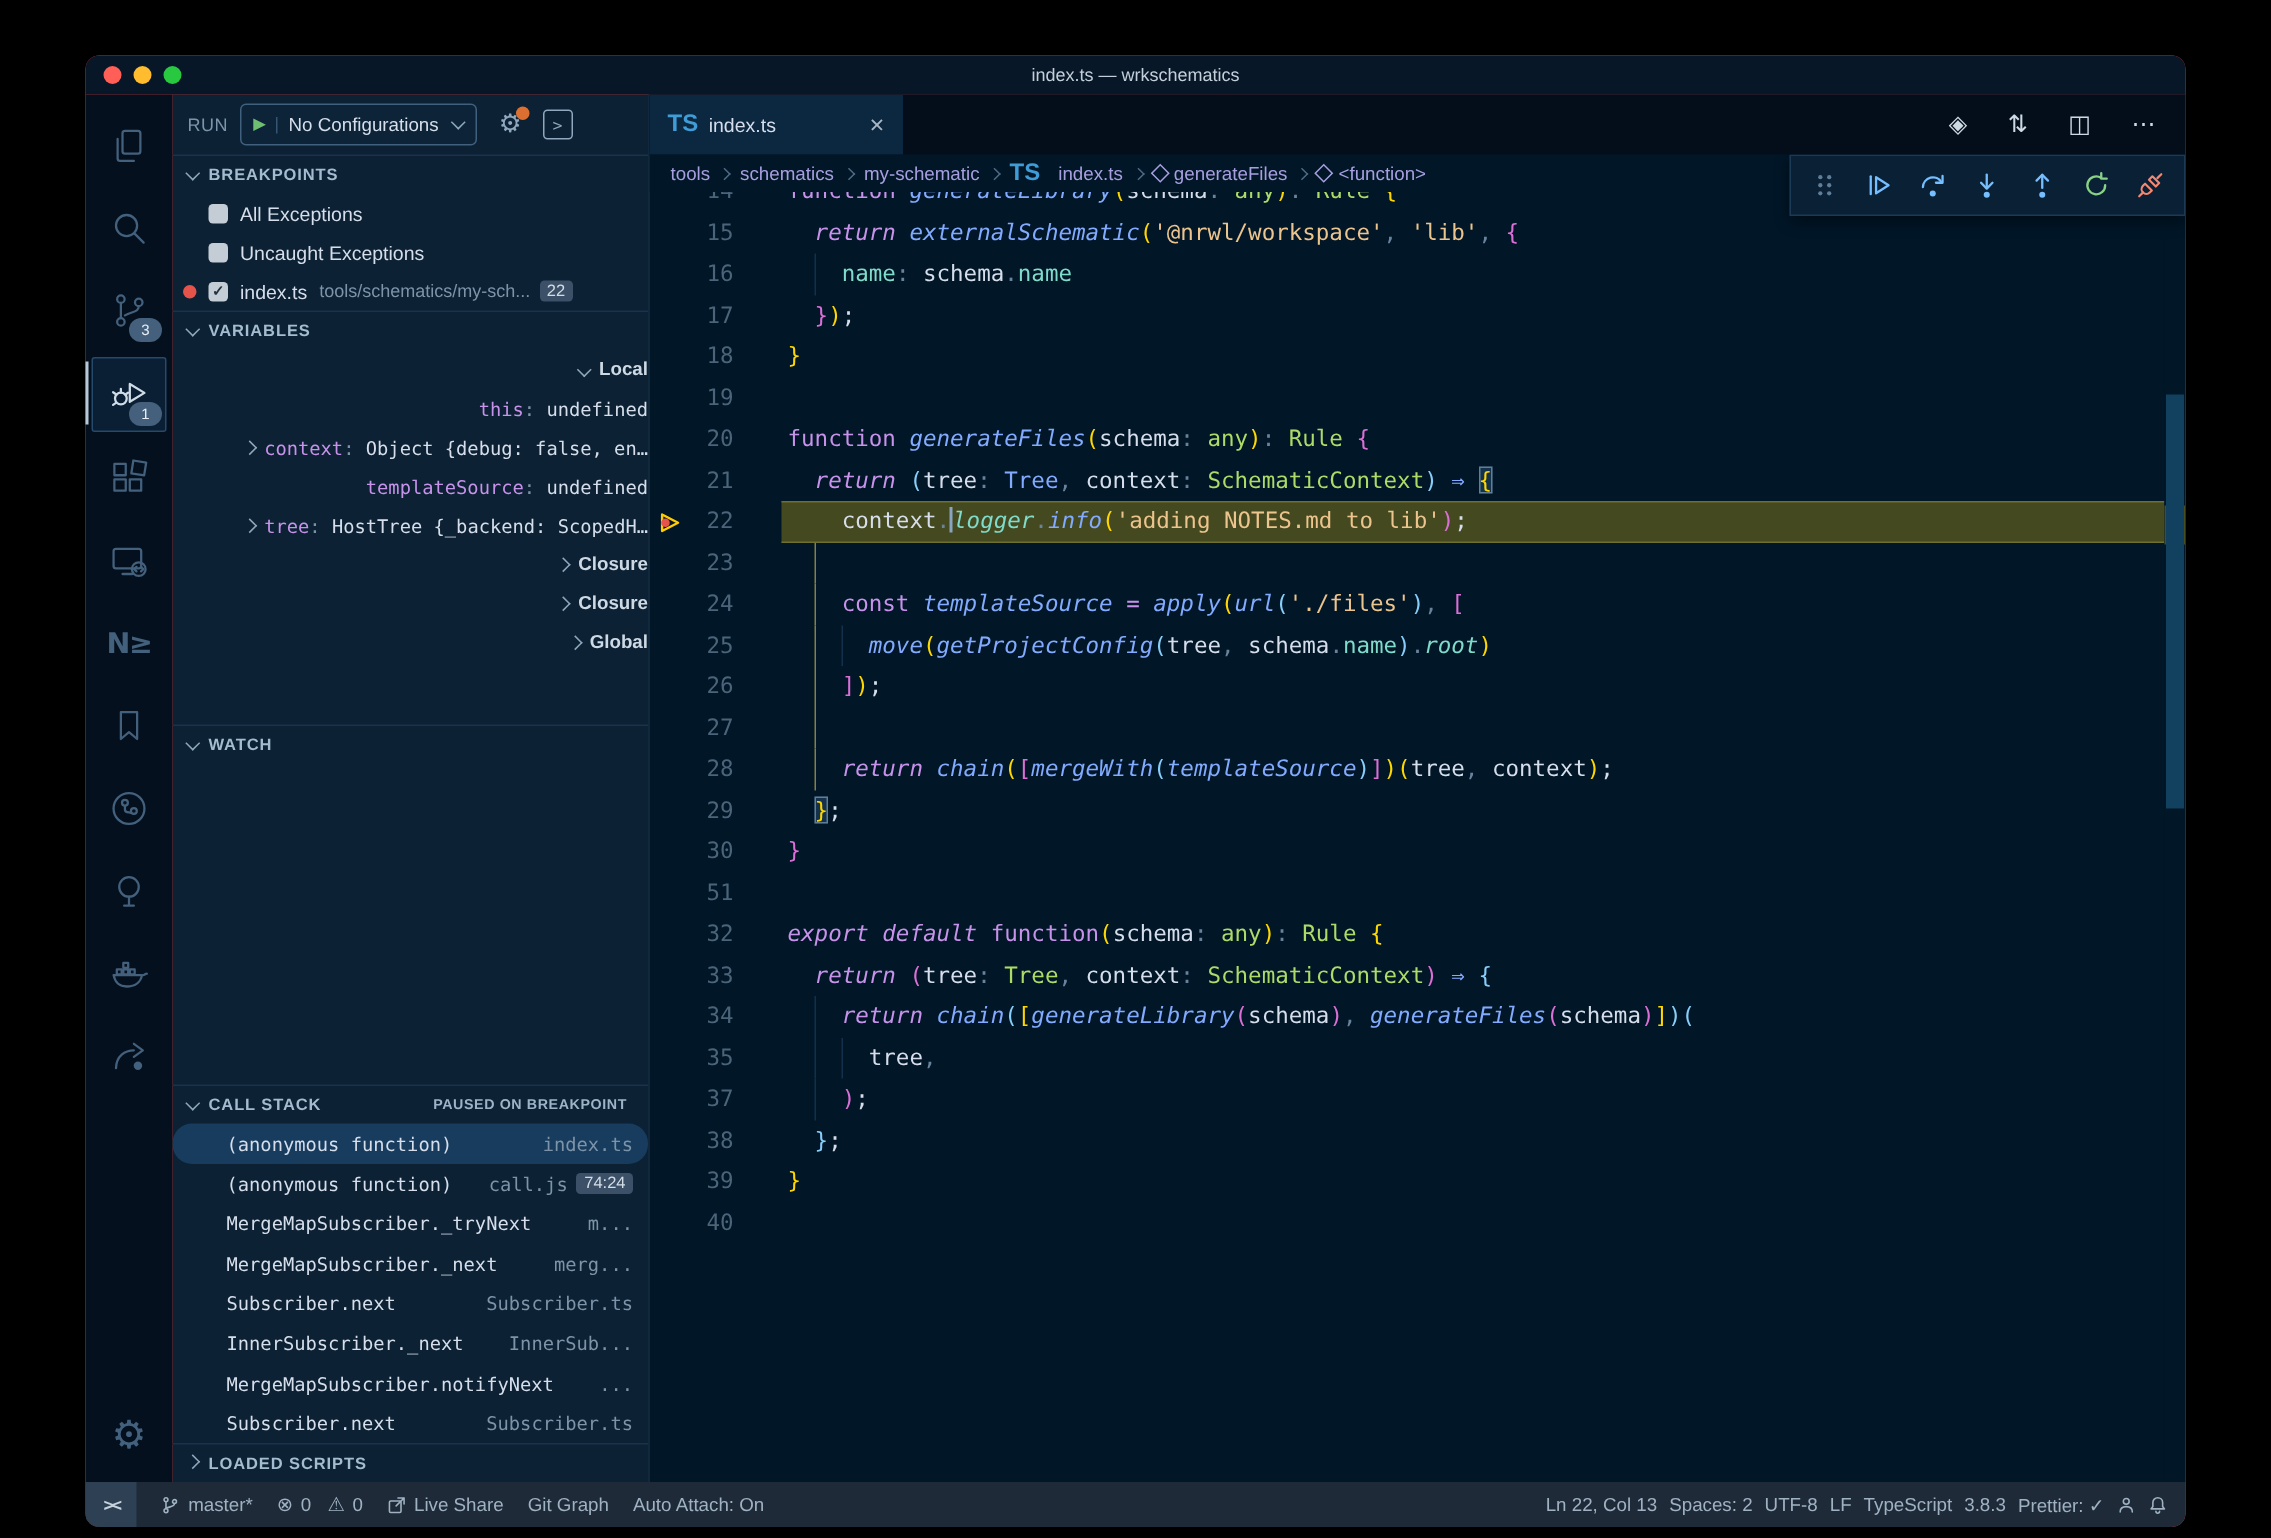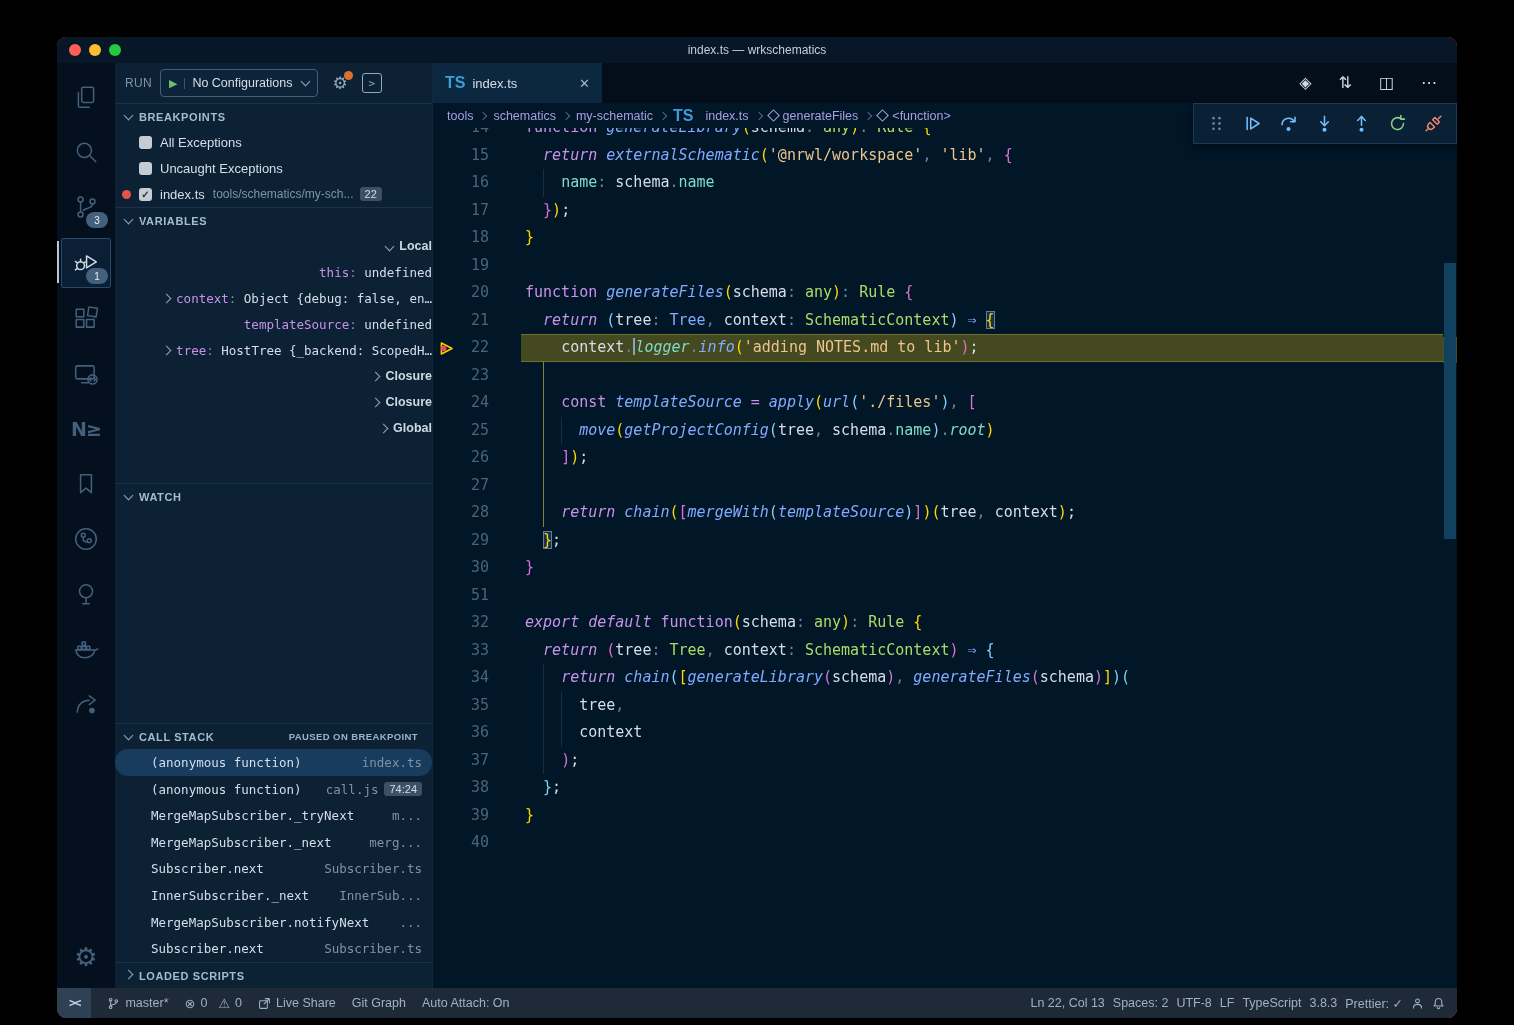--- a/index.html
+++ b/index.html
@@ -471,21 +471,20 @@
               <div class="cl"><span class="ln">26</span><span class="gd a" style="left: calc(2ch + 92px);"></span><span>    </span><span class="b2">]</span><span class="b1">)</span><span class="w">;</span></div>
               <div class="cl"><span class="ln">27</span><span class="gd a" style="left: calc(2ch + 92px);"></span></div>
               <div class="cl"><span class="ln">28</span><span class="gd a" style="left: calc(2ch + 92px);"></span><span>    </span><span class="kw">return </span><span class="f">chain</span><span class="b1">(</span><span class="b2">[</span><span class="f">mergeWith</span><span class="b3">(</span><span class="f">templateSource</span><span class="b3">)</span><span class="b2">]</span><span class="b1">)</span><span class="b1">(</span><span class="v">tree</span><span class="p">, </span><span class="v">context</span><span class="b1">)</span><span class="w">;</span></div>
               <div class="cl"><span class="ln">29</span><span>  </span><span class="b1 m">}</span><span class="w">;</span></div>
               <div class="cl"><span class="ln">30</span><span class="b2">}</span></div>
               <div class="cl"><span class="ln">51</span></div>
               <div class="cl"><span class="ln">32</span><span class="kw">export default </span><span class="k">function</span><span class="b1">(</span><span class="v">schema</span><span class="p">: </span><span class="t">any</span><span class="b1">)</span><span class="p">: </span><span class="t">Rule</span><span class="w"> </span><span class="b1">{</span></div>
               <div class="cl"><span class="ln">33</span><span>  </span><span class="kw">return </span><span class="b2">(</span><span class="v">tree</span><span class="p">: </span><span class="t">Tree</span><span class="p">, </span><span class="v">context</span><span class="p">: </span><span class="t">SchematicContext</span><span class="b2">)</span><span class="w"> </span><span class="ar">⇒</span><span class="w"> </span><span class="b3">{</span></div>
               <div class="cl"><span class="ln">34</span><span class="gd" style="left: calc(2ch + 92px);"></span><span>    </span><span class="kw">return </span><span class="f">chain</span><span class="b3">(</span><span class="b1">[</span><span class="f">generateLibrary</span><span class="b2">(</span><span class="v">schema</span><span class="b2">)</span><span class="p">, </span><span class="f">generateFiles</span><span class="b2">(</span><span class="v">schema</span><span class="b2">)</span><span class="b1">]</span><span class="b3">)</span><span class="b3">(</span></div>
               <div class="cl"><span class="ln">35</span><span class="gd" style="left: calc(2ch + 92px);"></span><span class="gd" style="left: calc(4ch + 92px);"></span><span>      </span><span class="v">tree</span><span class="p">,</span></div>
-              <div class="cl"><span class="ln">36</span><span class="gd" style="left: calc(2ch + 92px);"></span><span class="gd" style="left: calc(4ch + 92px);"></span><span>      </span><span class="v">context</span></div>
               <div class="cl"><span class="ln">37</span><span class="gd" style="left: calc(2ch + 92px);"></span><span>    </span><span class="b2">)</span><span class="w">;</span></div>
               <div class="cl"><span class="ln">38</span><span>  </span><span class="b3">}</span><span class="w">;</span></div>
               <div class="cl"><span class="ln">39</span><span class="b1">}</span></div>
               <div class="cl"><span class="ln">40</span></div>
             </div>
         </div>
         <div id="scrollstrip">
           <div id="overview-dbg"></div>
           <div id="scroll-slider"></div>
         </div>

